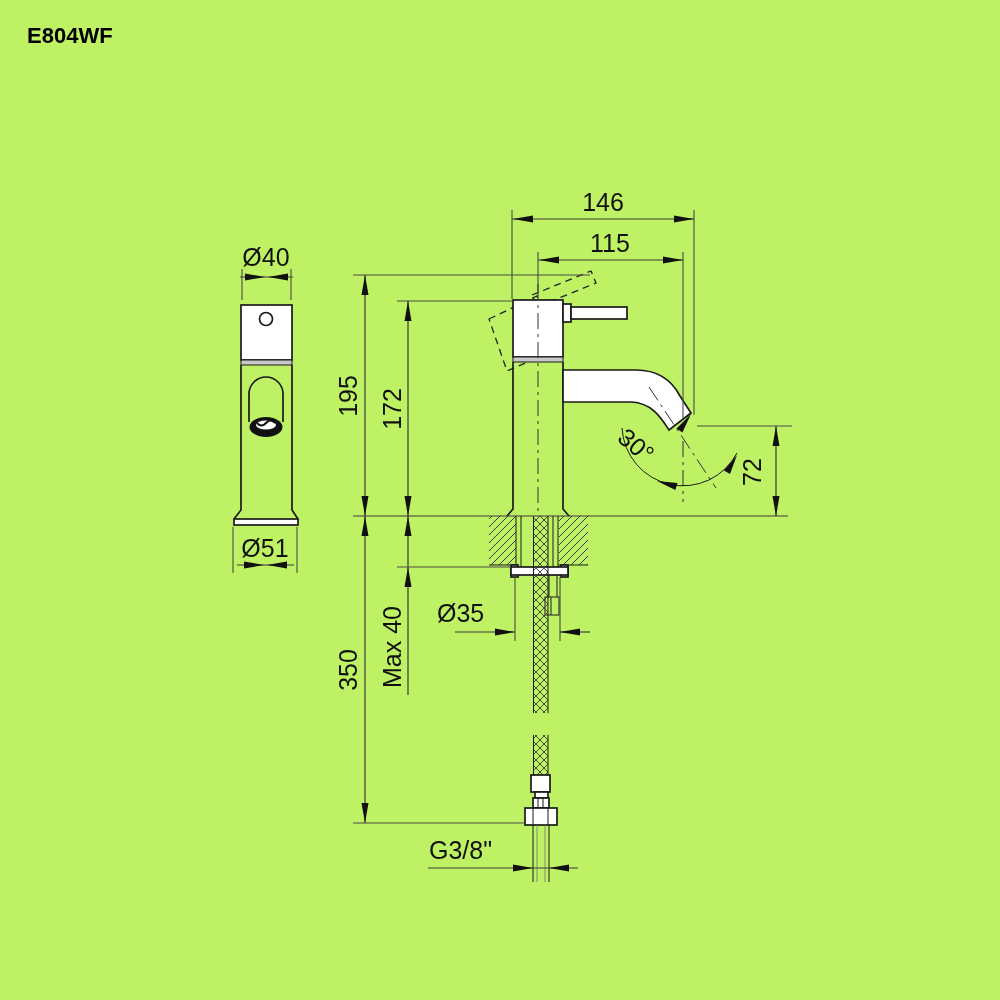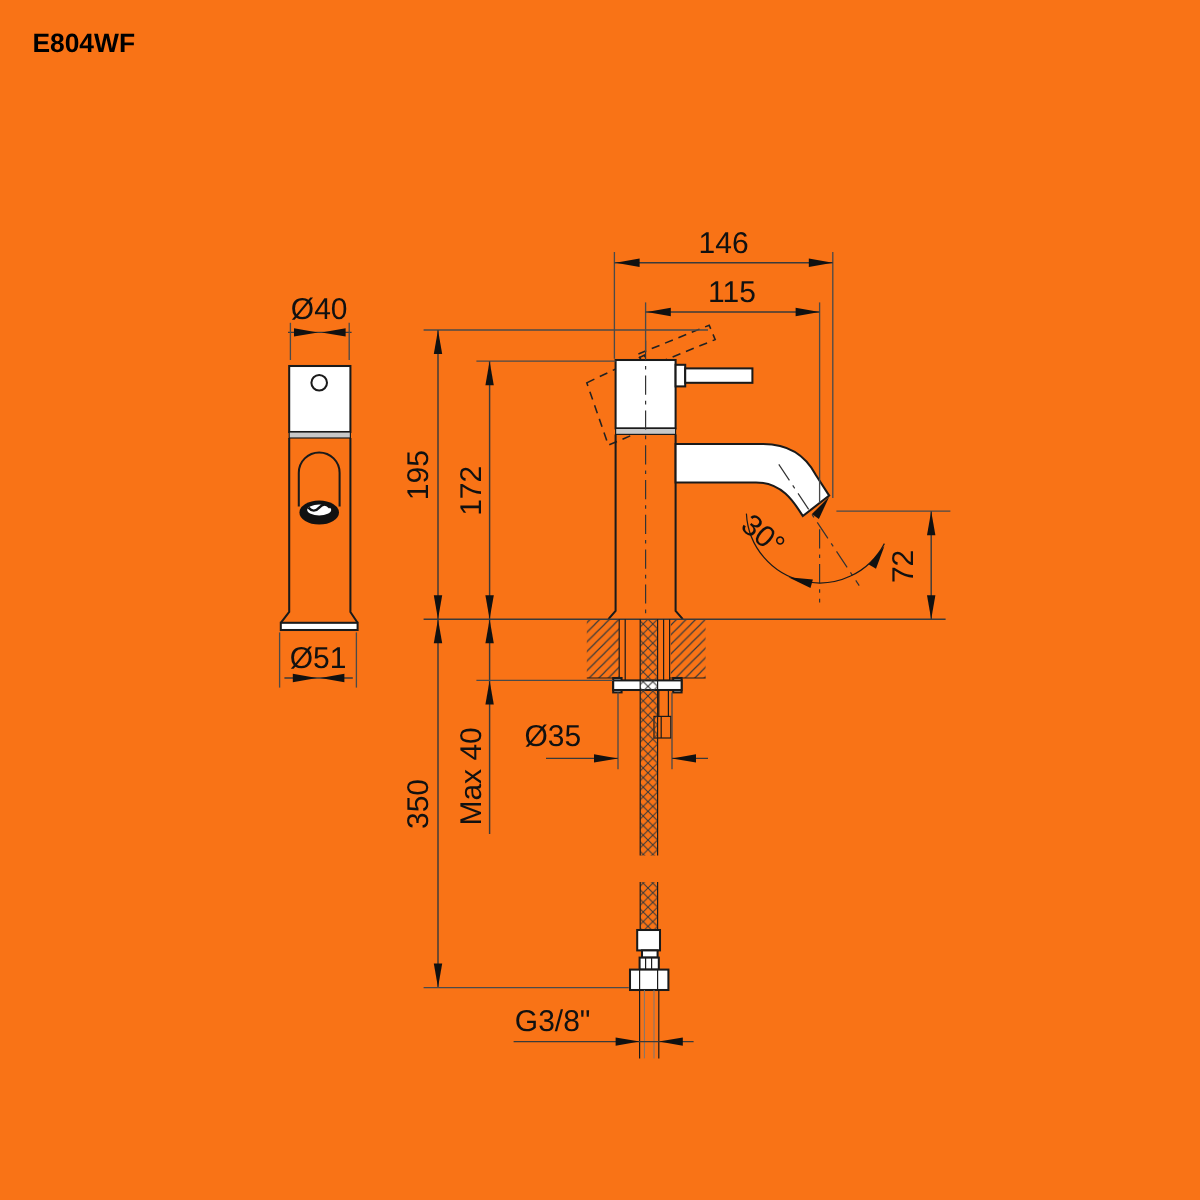--- a/index.html
+++ b/index.html
@@ -1,16 +1,16 @@
 <!DOCTYPE html>
 <html><head>
 <meta charset="utf-8">
 <style>
   html,body{margin:0;padding:0;background:#ffffff;}
-  .page{position:relative;width:1000px;height:1000px;background:#f97316;overflow:hidden;
+  .page{position:relative;width:1000px;height:1000px;background:#bef264;overflow:hidden;
         font-family:"Liberation Sans", sans-serif;}
   svg{position:absolute;left:0;top:0;}
   .obj{stroke:#1a1a1a;stroke-width:1.7;fill:none;}
   .objfill{stroke:#1a1a1a;stroke-width:1.7;fill:#ffffff;}
   .thin{stroke:#1a1a1a;stroke-width:1;fill:none;}
   .dim{stroke:#3a3a3a;stroke-width:1.2;fill:none;}
   .ext{stroke:#4a4a4a;stroke-width:1.1;fill:none;}
   .dash{stroke:#222;stroke-width:1.3;fill:none;stroke-dasharray:7 5;}
   .cdash{stroke:#333;stroke-width:1;fill:none;stroke-dasharray:16 5 3 5;}
   .arrow{fill:#111;stroke:none;}

